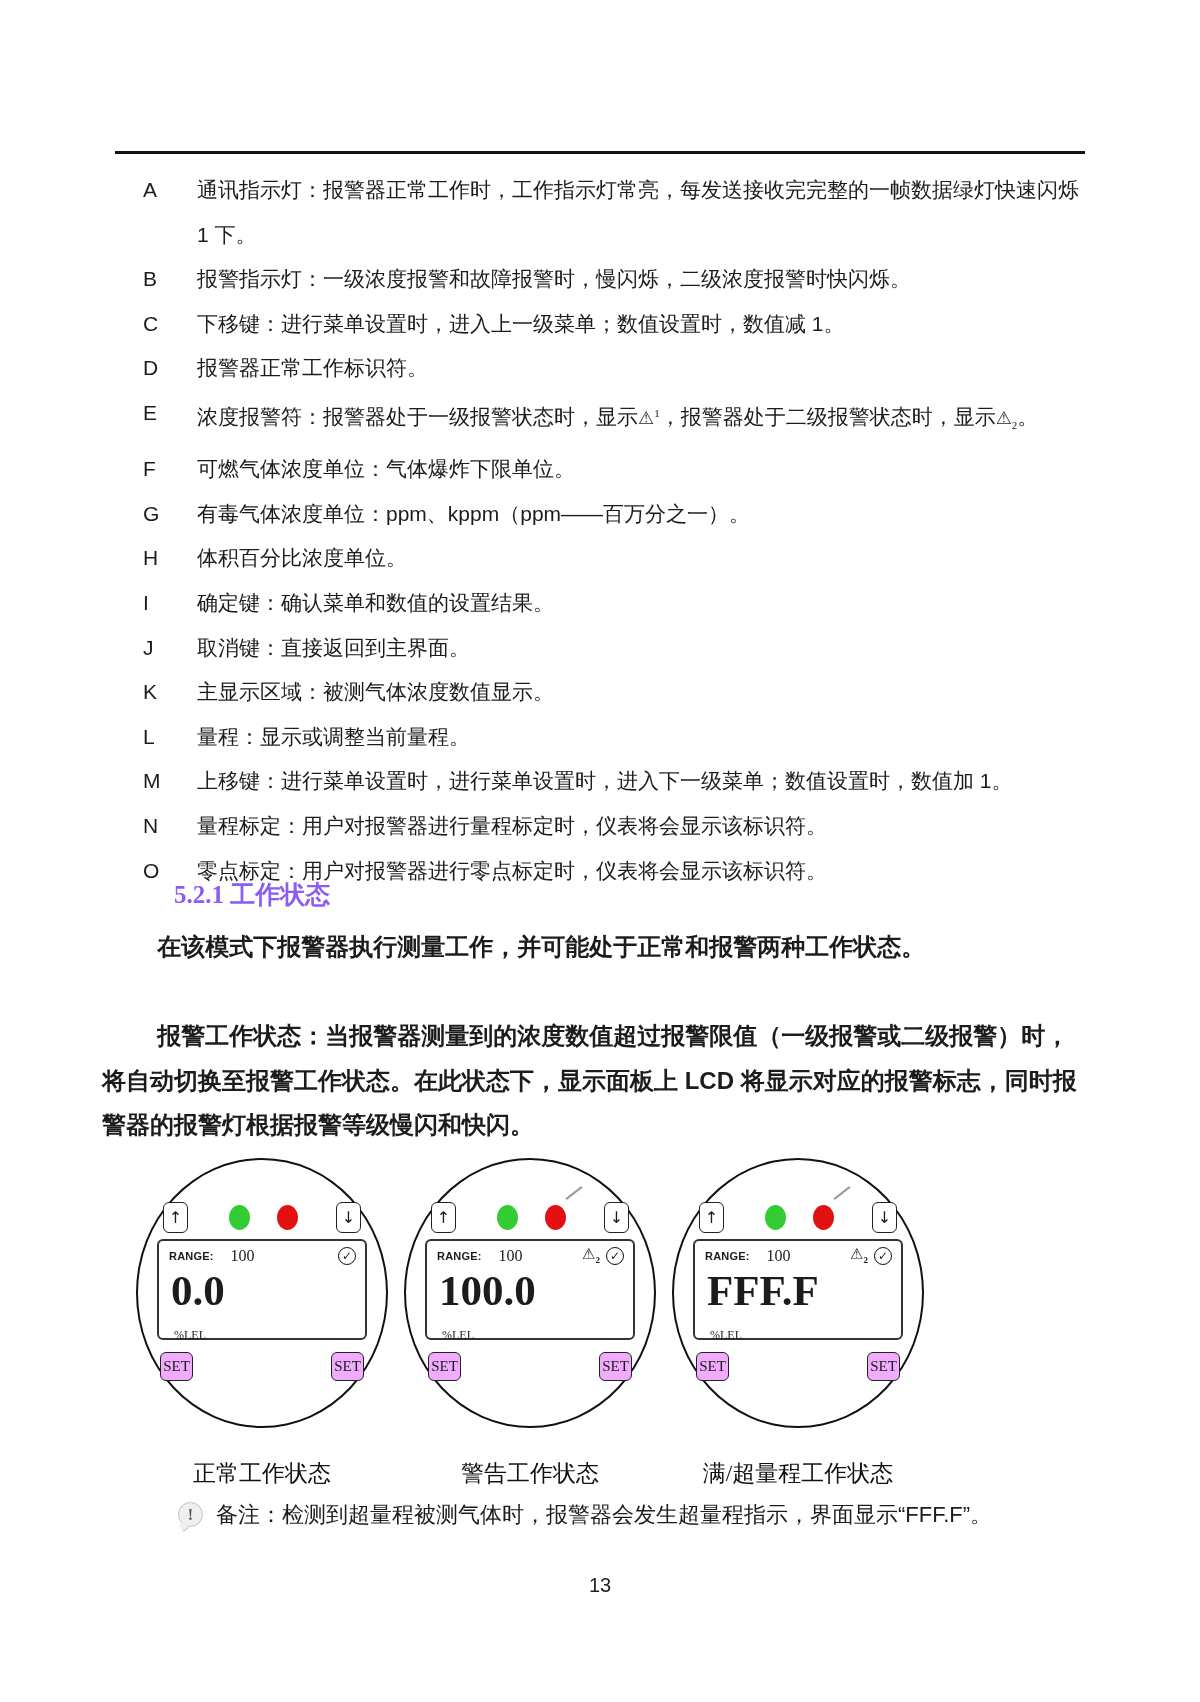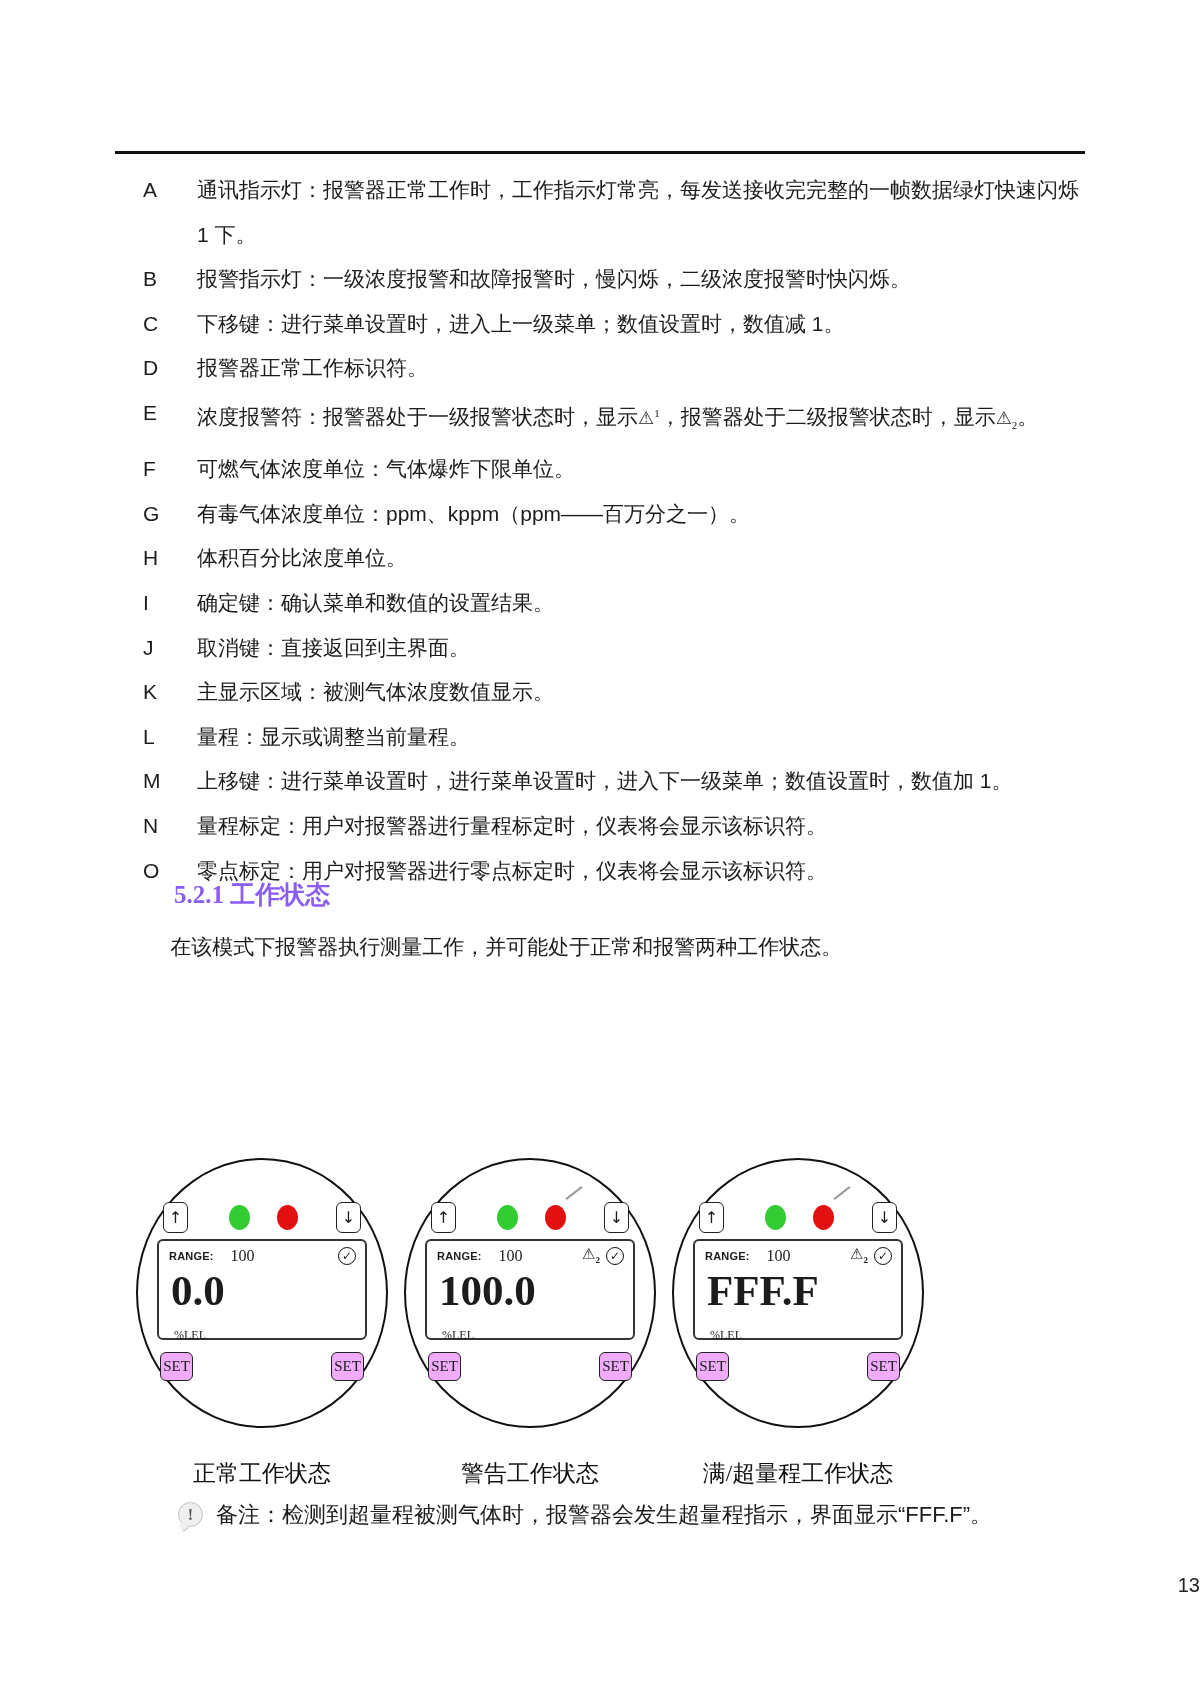--- a/index.html
+++ b/index.html
@@ -11,21 +11,21 @@
   .flist{position:absolute;left:113px;top:168px;width:972px;font-size:21px;line-height:44.6px;}
   .fitem{display:flex;}
   .fletter{flex:0 0 84px;box-sizing:border-box;padding-left:30px;}
   .ftext{flex:1;}
   .inline-warn{font-family:"DejaVu Sans",sans-serif;font-size:18px;}
   .inline-warn sup,.inline-warn sub{font-size:11px;font-family:"Liberation Serif",serif;}
 
   
   .sec-heading{position:absolute;left:174px;top:878px;font-family:"Liberation Serif",serif;
                font-weight:bold;font-size:25px;line-height:34px;color:#8b5cf6;}
-  .para{position:absolute;left:122px;width:975px;font-size:21px;line-height:44.6px;text-indent:2.3em;}
+  .para{position:absolute;left:102px;width:975px;font-size:24px;line-height:44.6px;text-indent:2.3em;font-weight:bold;}
   #para1{top:925px;} #para2{top:969px;} #para3{top:1014px;}
 
   
   .dev{position:absolute;top:1158px;width:252px;height:340px;}
   #dev0{left:136px;} #dev1{left:404px;} #dev2{left:672px;}
   .dev-ellipse{position:absolute;left:0;top:0;width:252px;height:270px;border:2.5px solid #111;
                border-radius:50%;box-sizing:border-box;background:#fff;}
   .btn-arrow{position:absolute;top:44px;width:25px;height:31px;border:1.8px solid #222;border-radius:6px;
              display:flex;align-items:center;justify-content:center;
              font-family:"DejaVu Sans",sans-serif;font-size:16px;background:#fff;box-sizing:border-box;}
@@ -60,21 +60,21 @@
   
   .note{position:absolute;left:178px;top:1500px;display:flex;align-items:flex-start;width:920px;}
   .note-icon{position:relative;flex:0 0 25px;width:25px;height:25px;border-radius:50%;background:#efefef;
              border:1px solid #c2c2c2;color:#555;font-weight:bold;font-family:"Liberation Serif",serif;
              font-size:16px;display:flex;align-items:center;justify-content:center;
              margin:2px 13px 0 0;box-sizing:border-box;}
   .note-icon::after{content:"";position:absolute;left:1px;bottom:-4px;width:7px;height:7px;
                     background:#efefef;border-right:1px solid #c2c2c2;transform:rotate(55deg);}
   .note-text{font-size:22px;line-height:30px;}
 
-  .pagenum{position:absolute;left:0;top:1574px;width:1200px;text-align:right;font-size:20px;color:#222;}
+  .pagenum{position:absolute;left:0;top:1574px;width:1200px;text-align:center;font-size:20px;color:#222;}
 </style>
 </head>
 <body>
 
 <div class="page">
 
   <div class="toprule"></div>
 
   <div class="flist">
     <div class="fitem">
@@ -136,20 +136,21 @@
       <span class="ftext">量程标定：用户对报警器进行量程标定时，仪表将会显示该标识符。</span>
     </div>
     <div class="fitem">
       <span class="fletter">O</span>
       <span class="ftext">零点标定：用户对报警器进行零点标定时，仪表将会显示该标识符。</span>
     </div>
   </div>
 
   <div class="sec-heading">5.2.1 工作状态</div>
   <div class="para" id="para1">在该模式下报警器执行测量工作，并可能处于正常和报警两种工作状态。</div>
+  <div class="para" id="para3">报警工作状态：当报警器测量到的浓度数值超过报警限值（一级报警或二级报警）时，将自动切换至报警工作状态。在此状态下，显示面板上 LCD 将显示对应的报警标志，同时报警器的报警灯根据报警等级慢闪和快闪。</div>
 
   <div class="dev" id="dev0">
     <div class="dev-ellipse"></div>
     <div class="btn-arrow btn-up">
         <span>↑</span>
       </div>
     <div class="led led-green"></div>
     <div class="led led-red"></div>
     <div class="btn-arrow btn-down">
         <span>↓</span>

